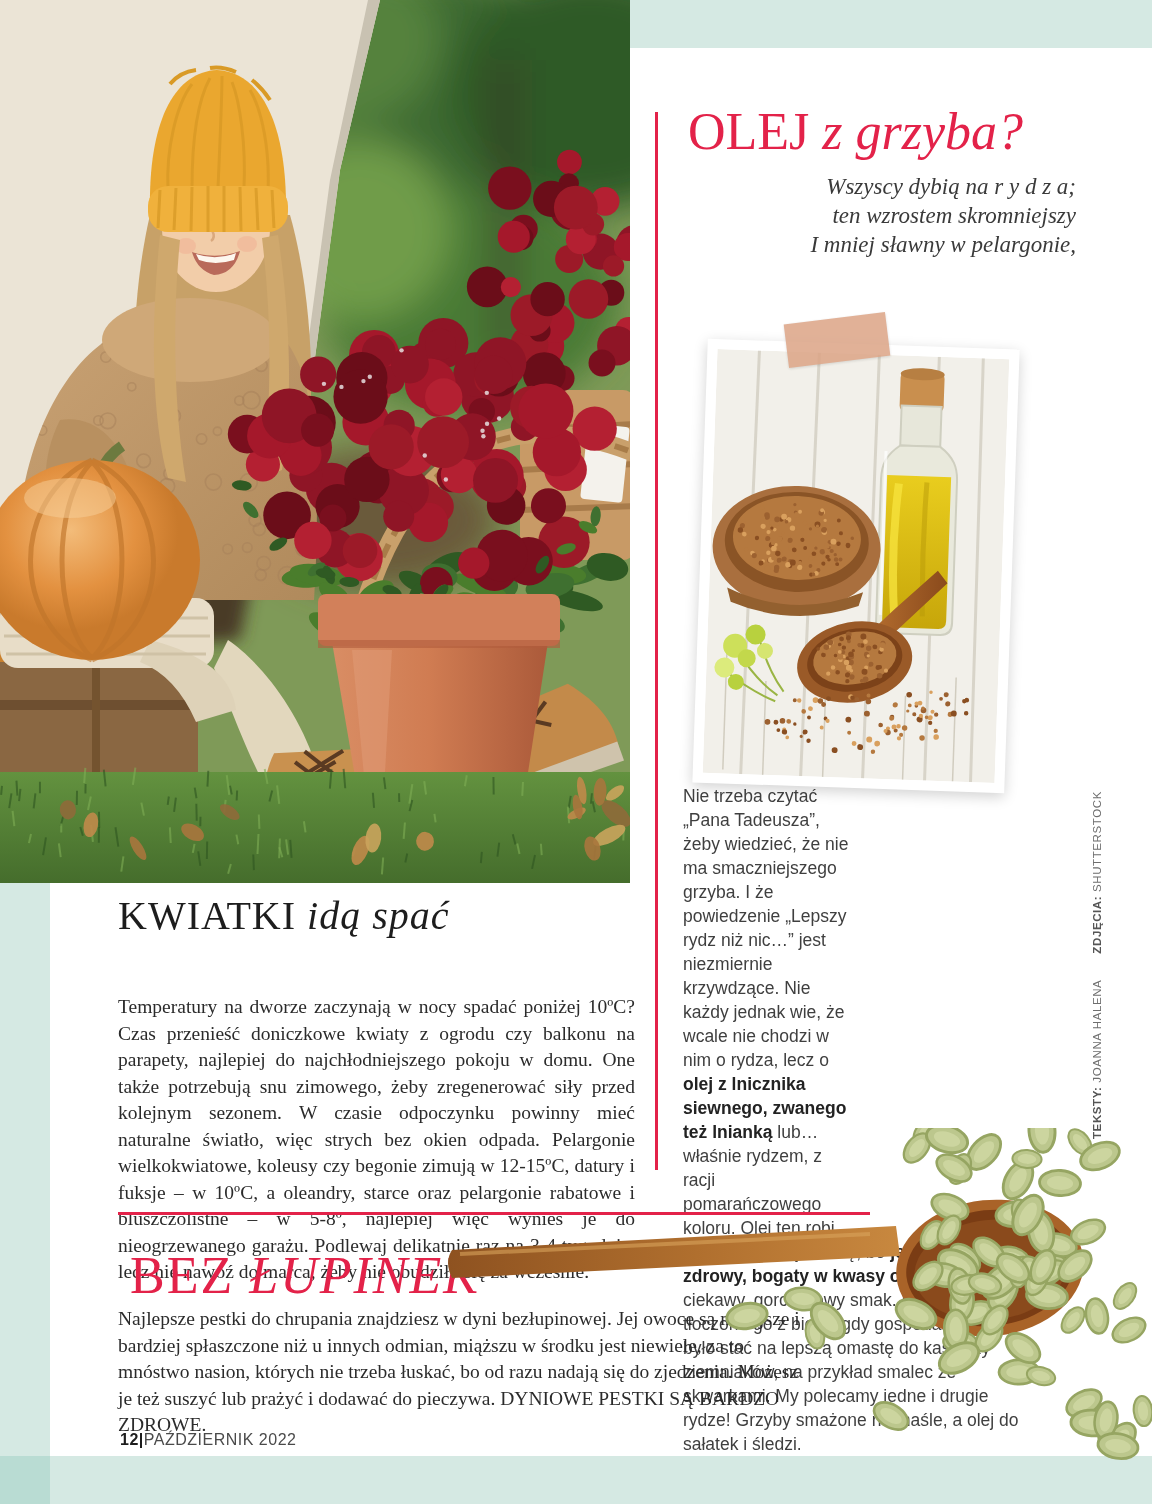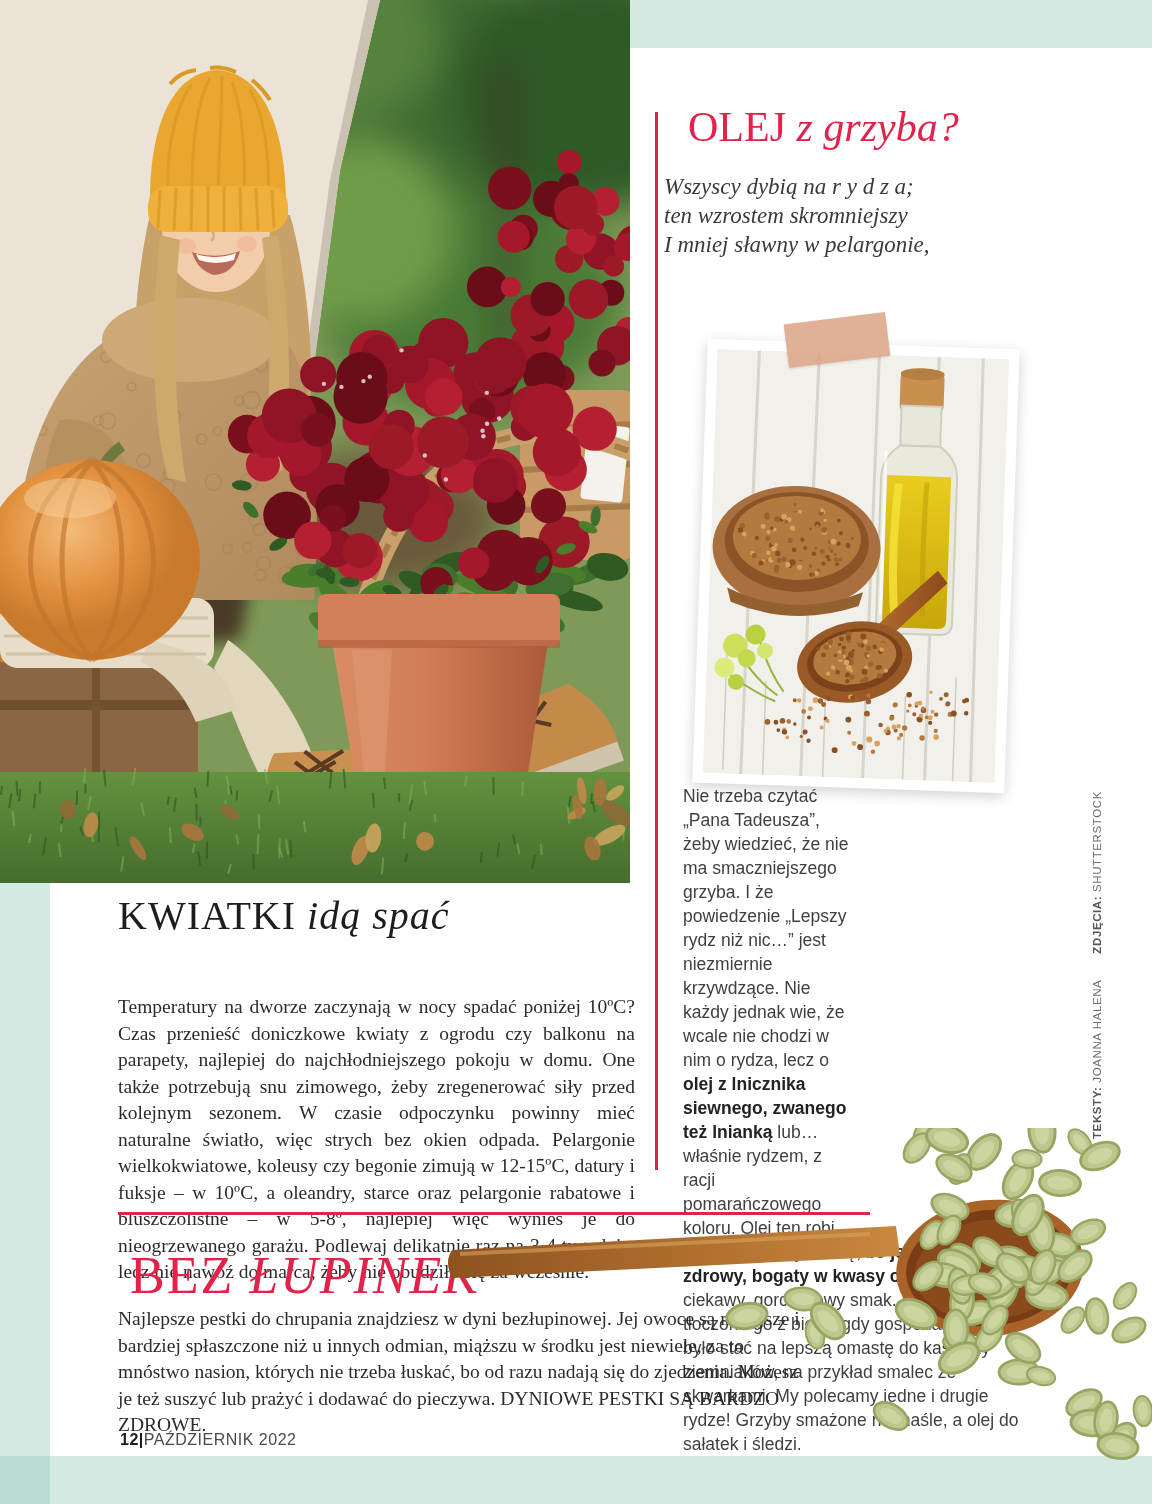--- a/index.html
+++ b/index.html
@@ -569,25 +569,25 @@
           <ellipse cx="600.0753140449524" cy="791.7679810523987" rx="13.88478448241949" ry="6.444700002670288" fill="#a9763d" transform="rotate(93 600.0753140449524 791.7679810523987)" opacity="0.9"></ellipse>
           <ellipse cx="90.84775701165199" cy="824.7924861907959" rx="12.471620082855225" ry="7.139480352401733" fill="#c08a4a" transform="rotate(101 90.84775701165199 824.7924861907959)" opacity="0.9"></ellipse>
           <ellipse cx="592.4705922603607" cy="848.4874618053436" rx="12.364616632461548" ry="7.7509685754776" fill="#a9763d" transform="rotate(74 592.4705922603607 848.4874618053436)" opacity="0.9"></ellipse>
         </g>
   </g>
 </svg>
 </div>
 
 <div class="abs vrule" style="left:655px;top:112px;height:1058px;"></div>
 
-<h1 class="abs headline hl-red" style="left:688px;top:106px;font-size:42px;margin:0;font-weight:400;">
+<h1 class="abs headline hl-red" style="left:688px;top:106px;font-size:52px;margin:0;font-weight:400;">
   <span>OLEJ</span><span class="it"> z grzyba?</span>
 </h1>
 
-<div class="abs lede" style="left:664px;top:172px;width:360px;">
+<div class="abs lede" style="left:716px;top:172px;width:360px;text-align:right;">
   <div>Wszyscy dybią na  r y d z a;</div>
   <div>ten wzrostem skromniejszy</div>
   <div>I mniej sławny w pelargonie,</div>
 </div>
 
 <div class="abs oil-photo">
 <svg width="292" height="424" viewBox="0 0 292 424">
   <defs>
     <linearGradient id="oilG" x1="0" y1="0" x2="0" y2="1">
           <stop offset="0%" stop-color="#e9cd1e"></stop>

